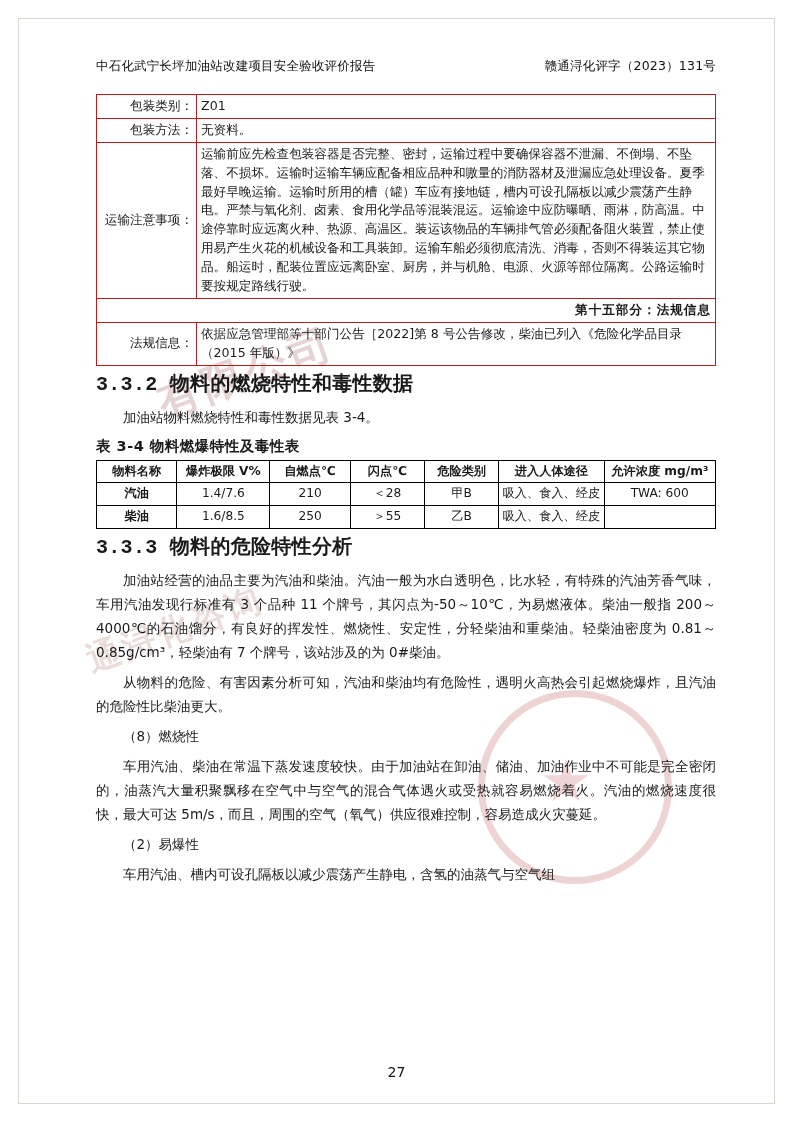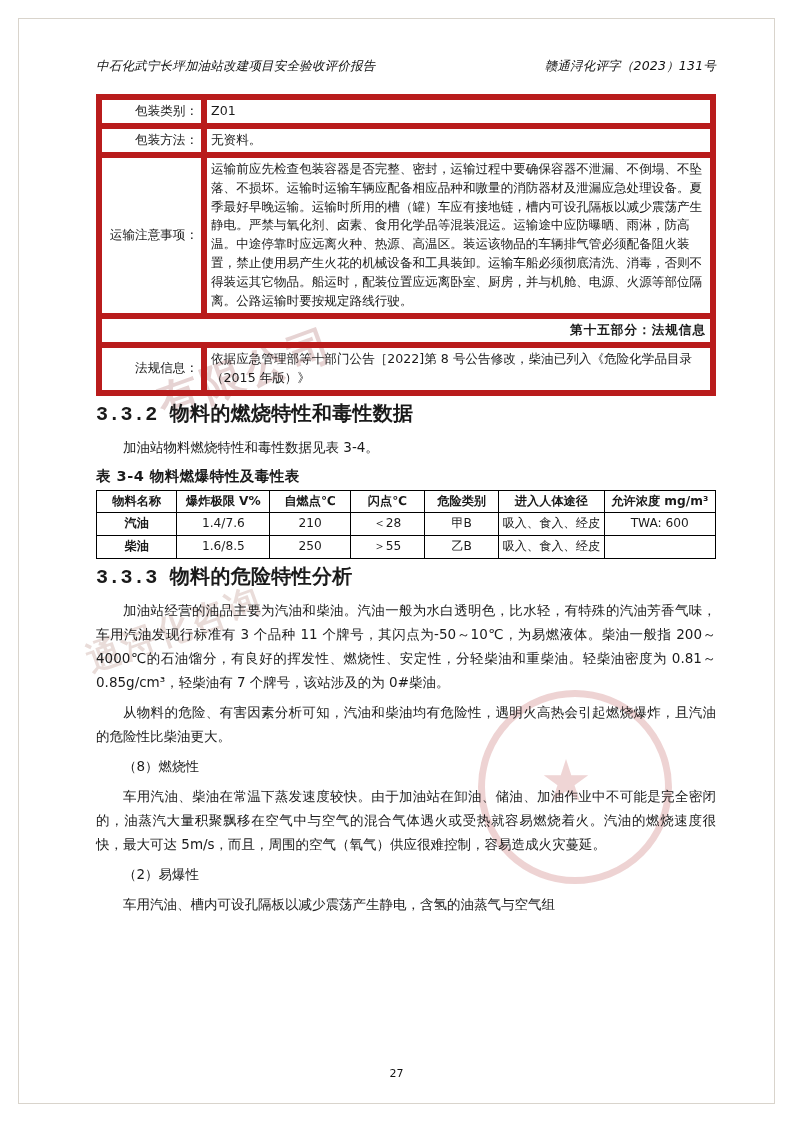--- a/index.html
+++ b/index.html
@@ -30,30 +30,29 @@
   }
   
   .doc-header {
     display:flex;
     justify-content:space-between;
     align-items:flex-end;
     font-size:12.5px;
     color:#111;
     padding-bottom:3px;
     margin-bottom:16px;
-    font-style:italic;
   }
   .doc-header .left { letter-spacing:0.2px; }
   .doc-header .right { letter-spacing:0.2px; }
 
   
   table { border-collapse:collapse; width:100%; }
   .tbl1 { margin-bottom:4px; }
   .tbl1 td {
-    border:6px solid #b91c1c;
+    border:1px solid #b91c1c;
     font-size:12.6px;
     padding:2px 4px;
     vertical-align:middle;
     line-height:1.5;
   }
   .tbl1 td.lab {
     width:92px;
     text-align:right;
     white-space:nowrap;
     padding-right:3px;
@@ -93,21 +92,21 @@
     font-weight:normal;
   }
   .tbl2 th { font-weight:bold;margin-top:19px; }
   .tbl2 td.name { font-weight:bold; }
 
   .pagenum {
     position:absolute;
     left:0; right:0;
     bottom:42px;
     text-align:center;
-    font-size:11px;
+    font-size:14px;
     color:#111;
   }
 
   
   .wm {
     position:absolute;
     left:0; top:0; width:793px; height:1122px;
     pointer-events:none;
     overflow:hidden;
   }

